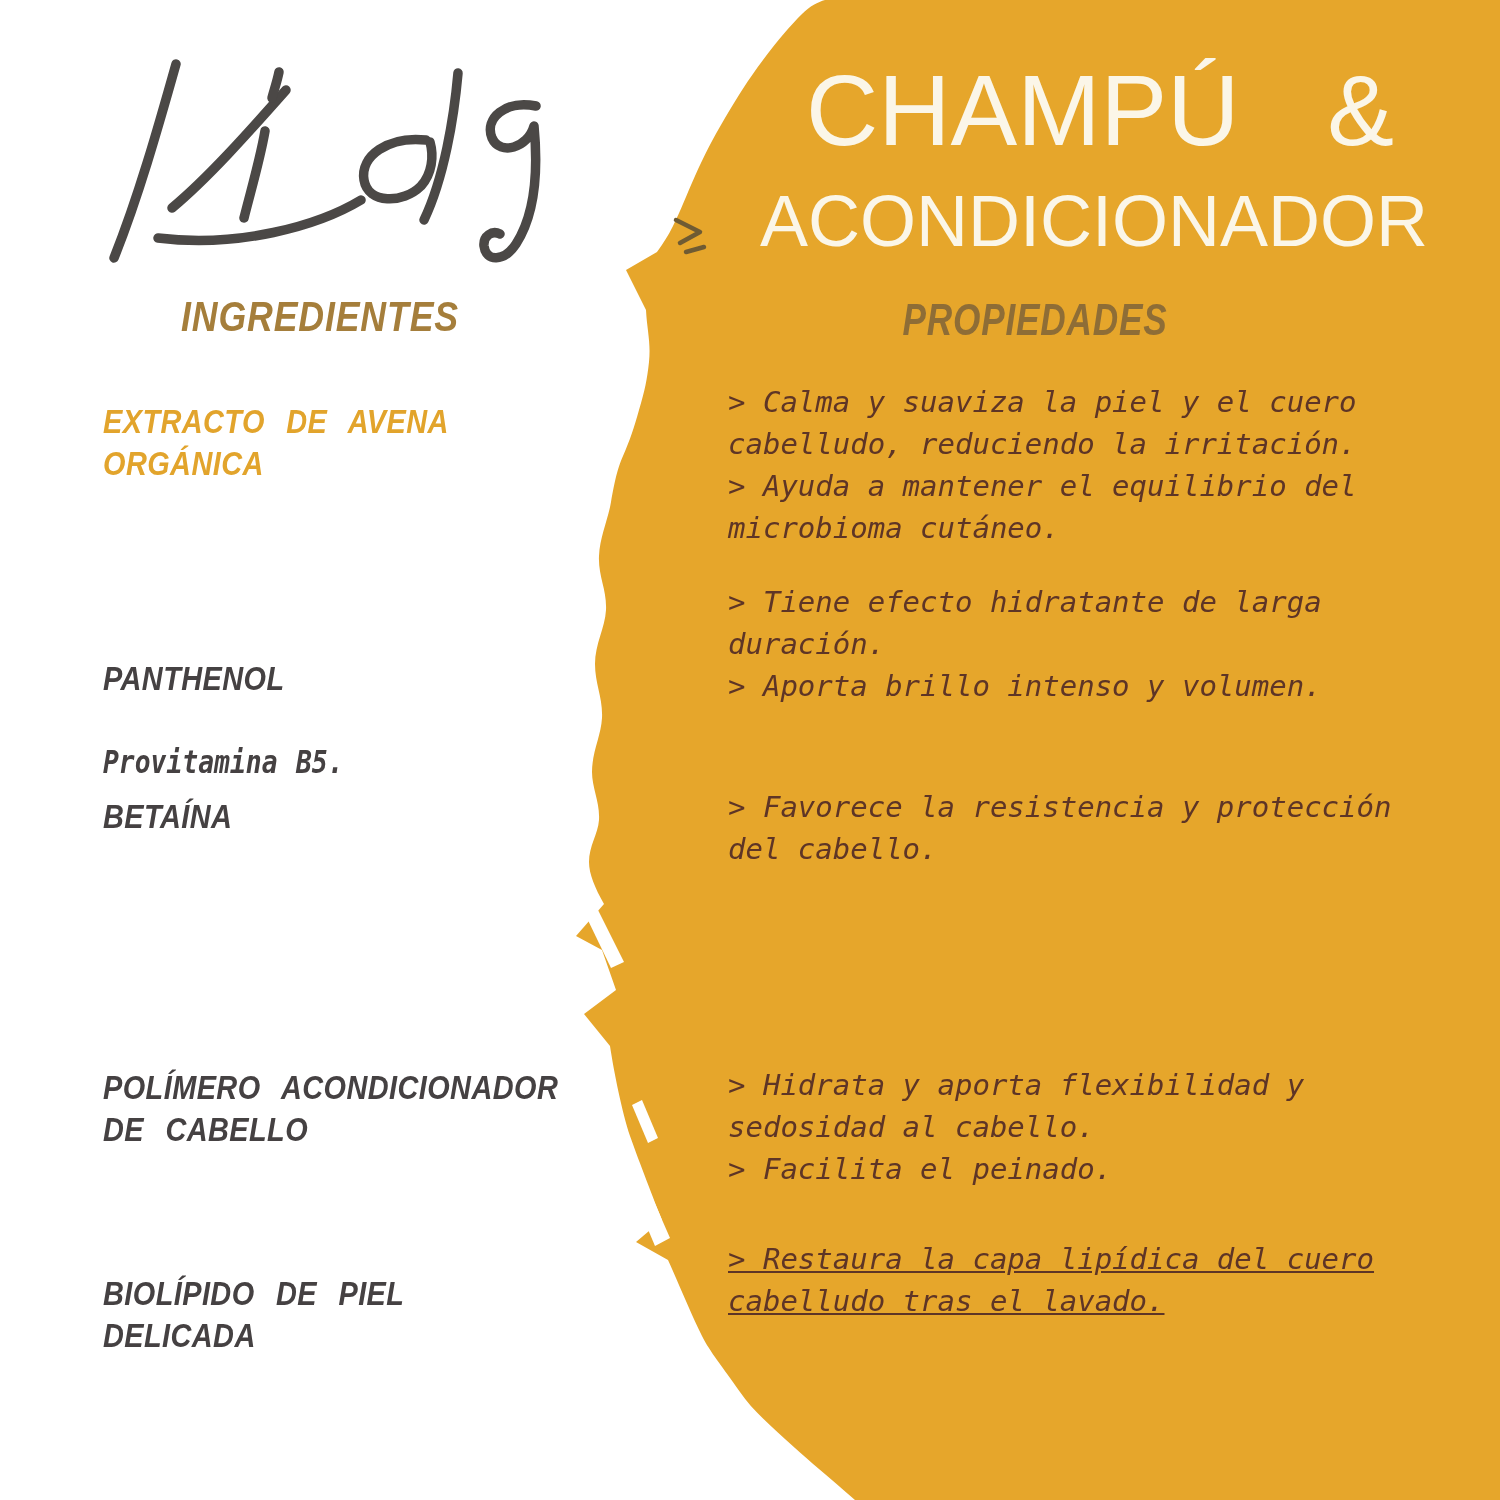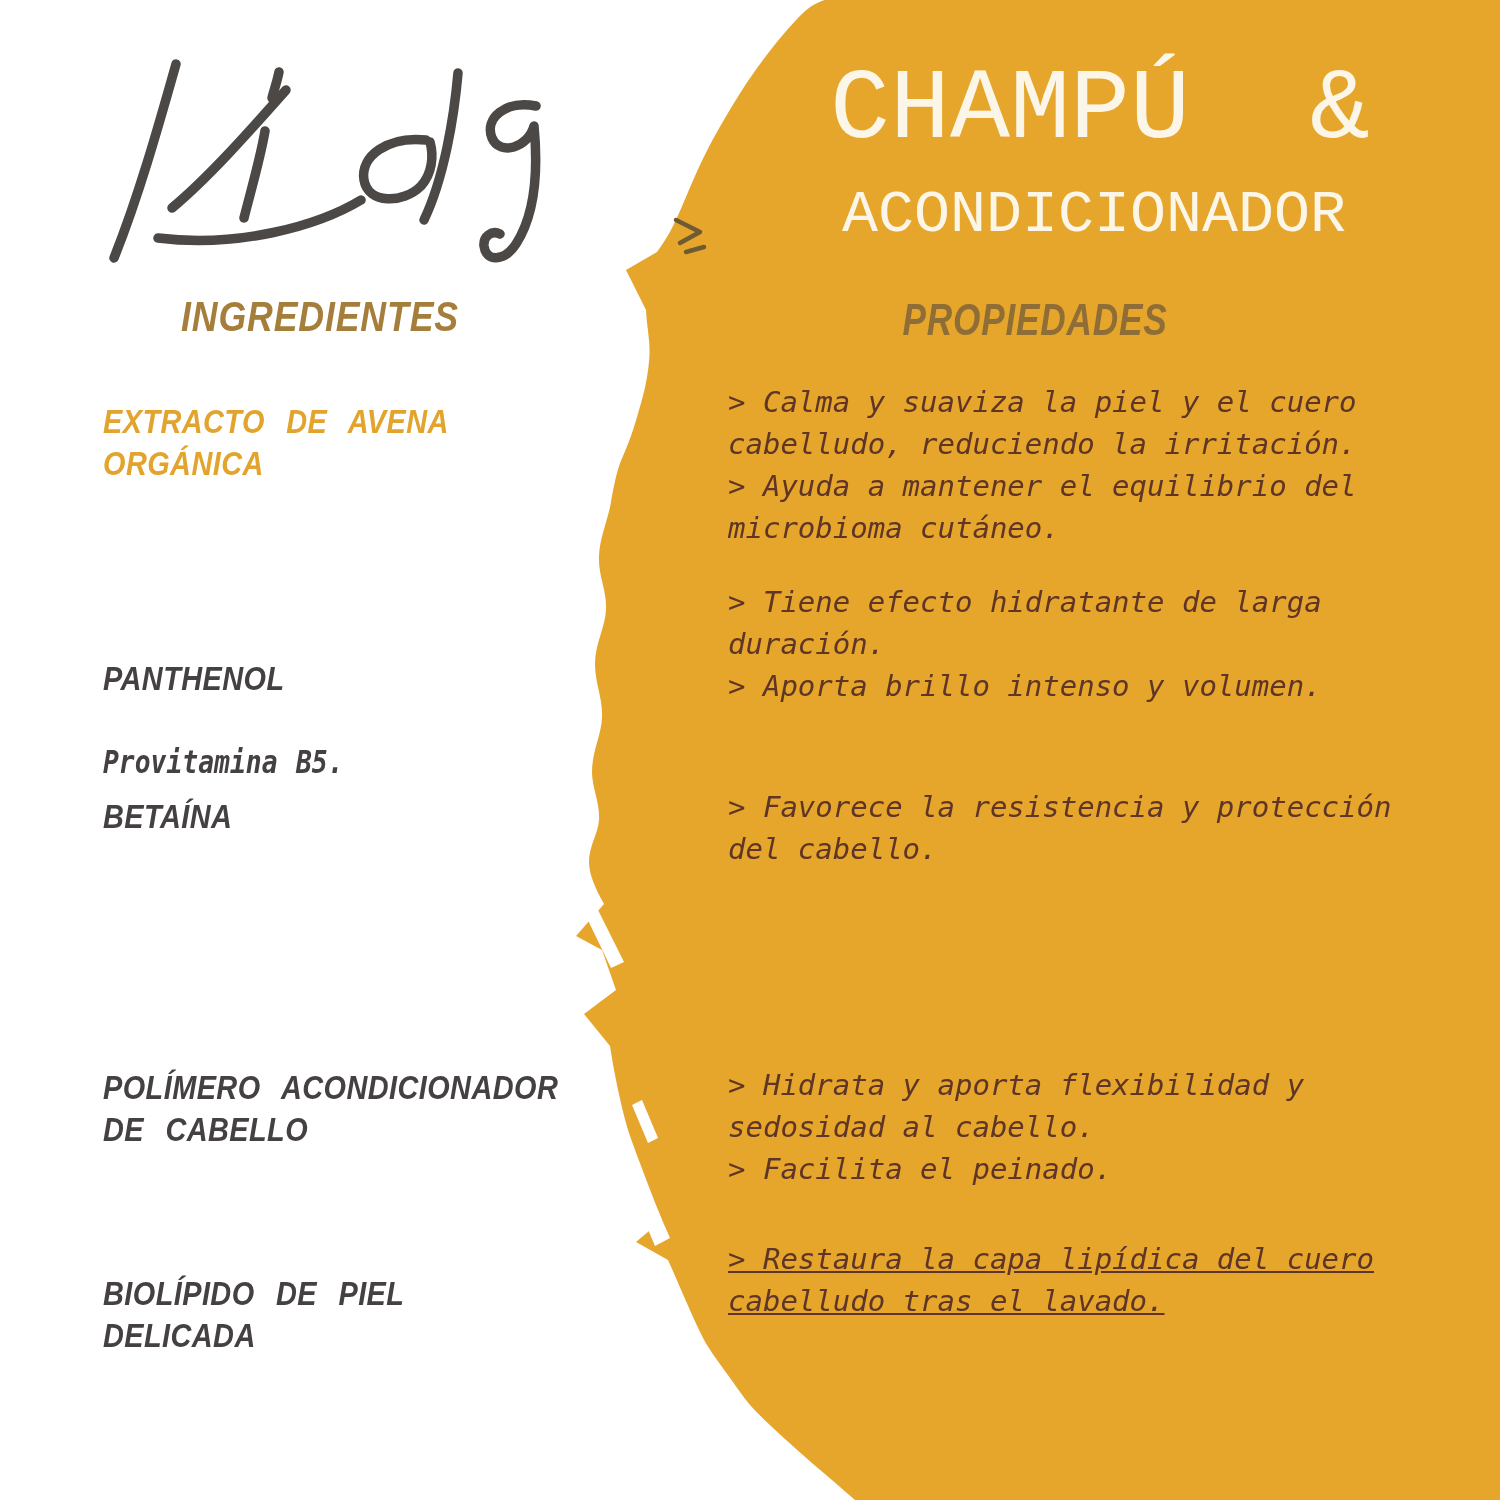--- a/index.html
+++ b/index.html
@@ -56,27 +56,27 @@
     font-family:"DejaVu Sans Mono", monospace;
     font-weight:bold;font-style:italic;
     font-size:31px;letter-spacing:0;
     word-spacing:0.1em;
   }
 
   
   .title-line{
     position:absolute;
     text-align:center;
-    font-family:Liberation Mono, monospace;
+    font-family:Liberation Sans, sans-serif;
     color:var(--title-cream);
     font-weight:normal;
     line-height:1.05;
   }
   .title-line.l1{left:700px;top:58px;width:800px;font-size:100px;word-spacing:0.6em;}
-  .title-line.l2{left:688px;top:184px;width:812px;font-size:60px;}
+  .title-line.l2{left:688px;top:184px;width:812px;font-size:72px;}
   .prop-heading{
     position:absolute;left:690px;top:296px;width:690px;
     text-align:center;
     font-family:"Liberation Sans", sans-serif;
     font-weight:bold;font-style:italic;
     font-size:44px;line-height:1.1;
     color:var(--heading-brown);
     transform:scaleX(0.8);transform-origin:center top;
     letter-spacing:1px;
   }

